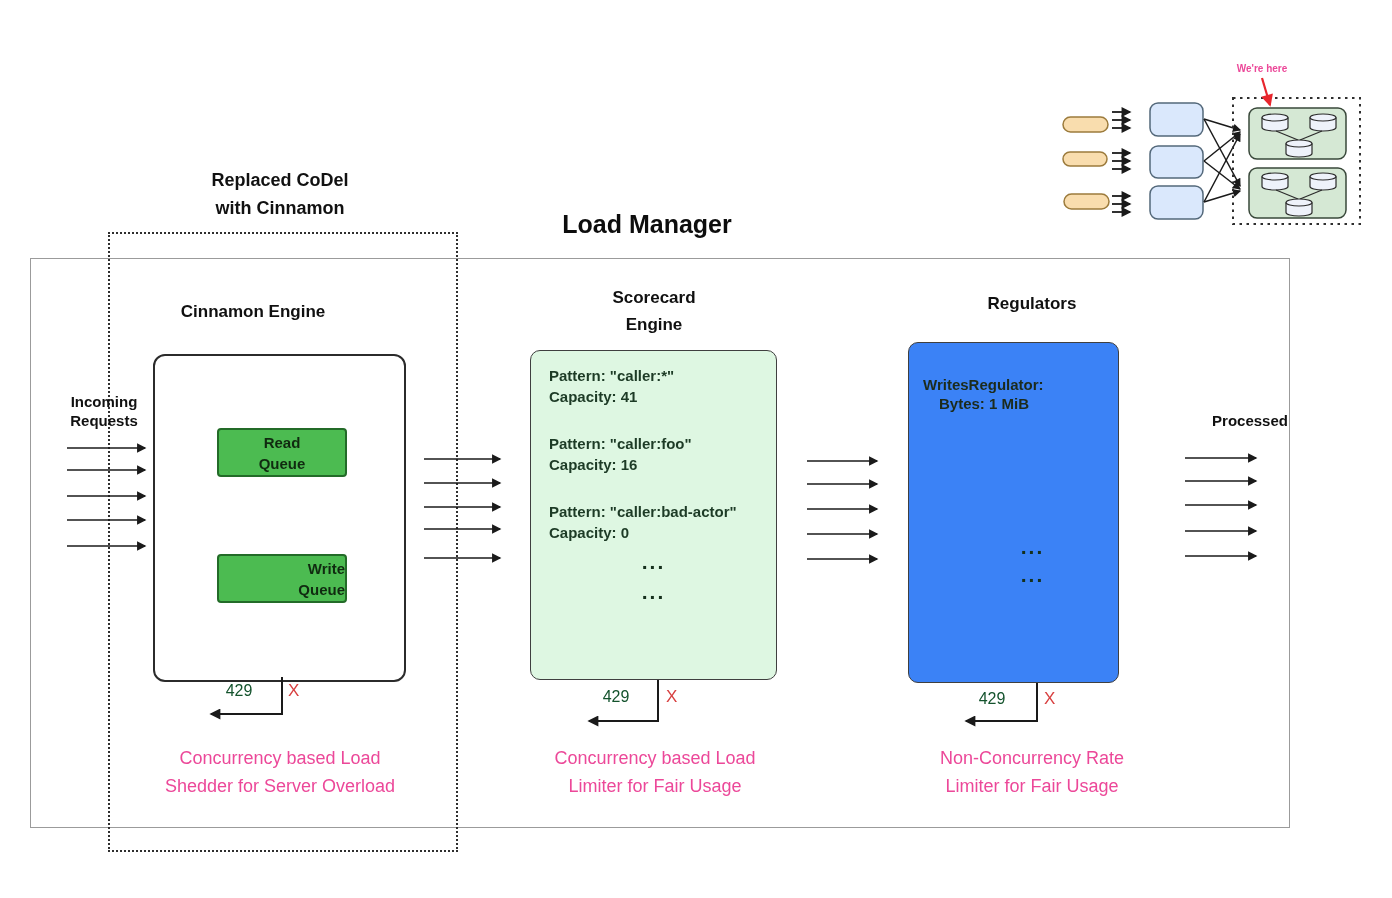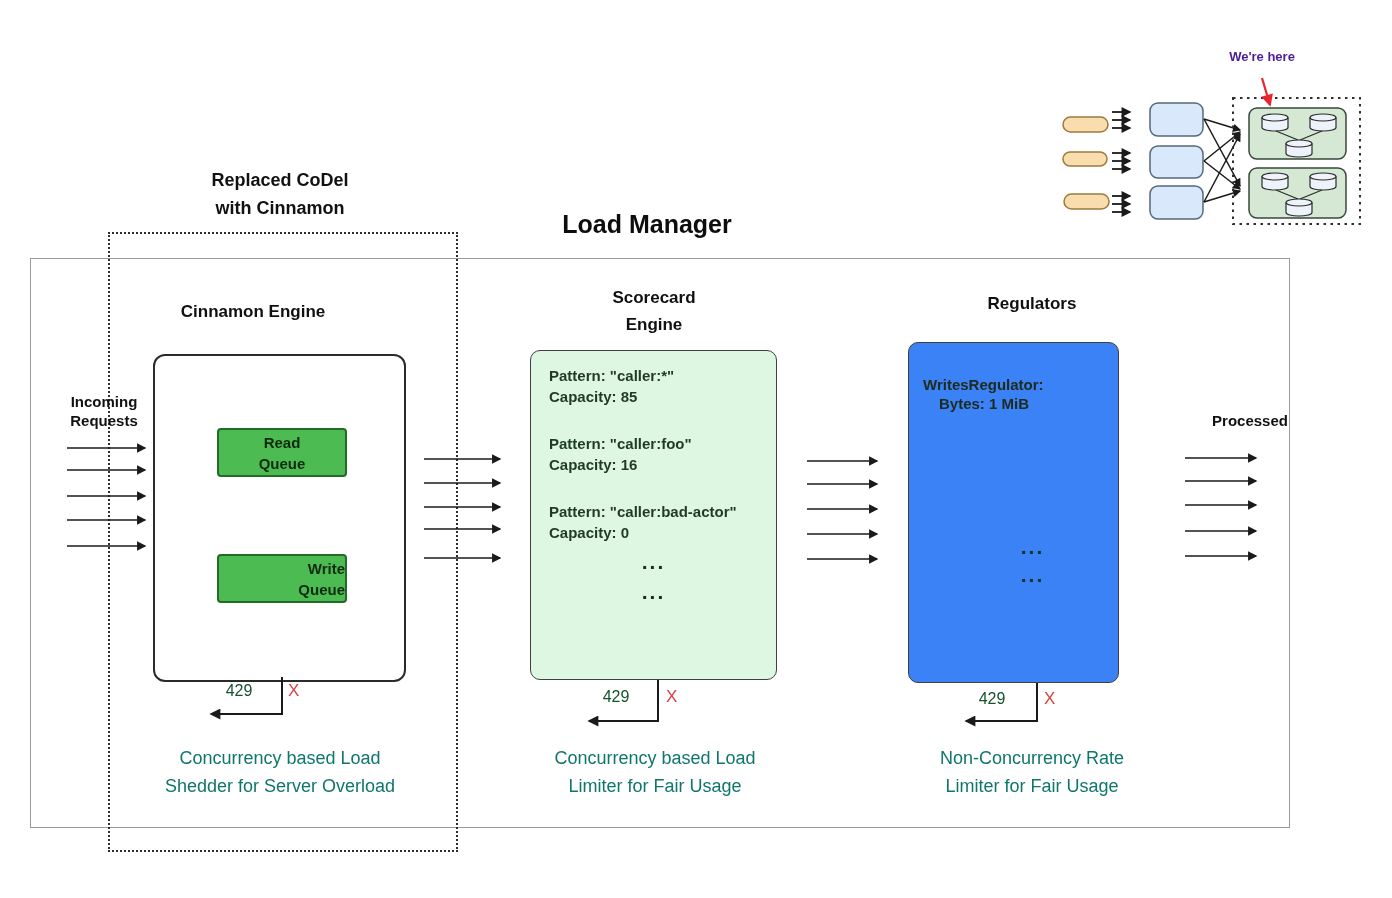--- a/index.html
+++ b/index.html
@@ -9,21 +9,21 @@
   }
   .abs { position:absolute; }
 
   
   .main-box   { left:30px; top:258px; width:1258px; height:568px; border:1.5px solid #9b9b9b; z-index:0; }
   .dotted-box { left:108px; top:232px; width:346px; height:616px; border:2px dotted #2e2e2e; z-index:1; }
 
   
   .title { left:447px; top:210px; width:400px; text-align:center; font-size:25px; font-weight:bold; color:#0d0d0d; z-index:4; }
   .replaced-note { left:160px; top:166px; width:240px; text-align:center; font-size:18px; font-weight:bold; line-height:28px; white-space:pre-line; z-index:4; }
-  .were-here { left:1192px; top:49px; width:140px; text-align:center; font-size:13px; font-weight:bold; color:#4c1d95; z-index:4; }
+  .were-here { left:1192px; top:63px; width:140px; text-align:center; font-size:10px; font-weight:bold; color:#ec4899; z-index:4; }
   .incoming-label { left:58px; top:392px; width:92px; text-align:center; font-size:15px; font-weight:bold; line-height:19px; white-space:pre-line; z-index:4; }
   .processed-label { left:1176px; top:412px; width:92px; text-align:center; font-size:15px; font-weight:bold; z-index:4;margin-left:28px; }
   .section-heading { text-align:center; font-size:17px; font-weight:bold; color:#101010; z-index:4; white-space:pre-line; line-height:27px; }
   .cinnamon-heading   { left:128px; top:298px; width:250px; }
   .scorecard-heading  { left:554px; top:284px; width:200px; }
   .regulators-heading { left:932px; top:290px; width:200px; }
 
   
   .white-box { left:153px; top:354px; width:249px; height:324px; background:#fff; border:2px solid #2b2b2b; border-radius:12px; z-index:2; }
   .queue-box { width:130px; height:49px; background:#4cbb51; border:2px solid #236b28; border-radius:4px; z-index:3;
@@ -51,21 +51,21 @@
   .err-code { font-size:16px; color:#14532d; z-index:4; }
   .err-x    { font-size:17px; color:#d84040; z-index:4; }
   .c-429 { left:217px; top:682px; width:44px; text-align:center; }
   .c-x   { left:288px; top:681px; }
   .s-429 { left:594px; top:688px; width:44px; text-align:center; }
   .s-x   { left:666px; top:687px; }
   .r-429 { left:970px; top:690px; width:44px; text-align:center; }
   .r-x   { left:1044px; top:689px; }
 
   
-  .caption { text-align:center; font-size:18px; line-height:28px; color:#0f766e; white-space:pre-line; z-index:4; }
+  .caption { text-align:center; font-size:18px; line-height:28px; color:#ec4899; white-space:pre-line; z-index:4; }
   .caption-cinnamon   { left:130px; top:744px; width:300px; }
   .caption-scorecard  { left:505px; top:744px; width:300px; }
   .caption-regulators { left:882px; top:744px; width:300px; }
 
   .arrows-layer { left:0; top:0; z-index:3; pointer-events:none; }
 </style>
 </head>
 <body>
 
 <div class="canvas">
@@ -91,21 +91,21 @@
   <div class="abs err-code c-429">429</div>
   <div class="abs err-x c-x">X</div>
   <div class="abs caption caption-cinnamon">Concurrency based Load
 Shedder for Server Overload</div>
 
   <div class="abs section-heading scorecard-heading">Scorecard
 Engine</div>
   <div class="abs scorecard-box">
     <div class="sc-entry">
       <div class="sc-line">Pattern: "caller:*"</div>
-      <div class="sc-line">Capacity: 85</div>
+      <div class="sc-line">Capacity: 41</div>
     </div>
     <div class="sc-entry">
       <div class="sc-line">Pattern: "caller:foo"</div>
       <div class="sc-line">Capacity: 16</div>
     </div>
     <div class="sc-entry">
       <div class="sc-line">Pattern: "caller:bad-actor"</div>
       <div class="sc-line">Capacity: 0</div>
     </div>
   </div>

